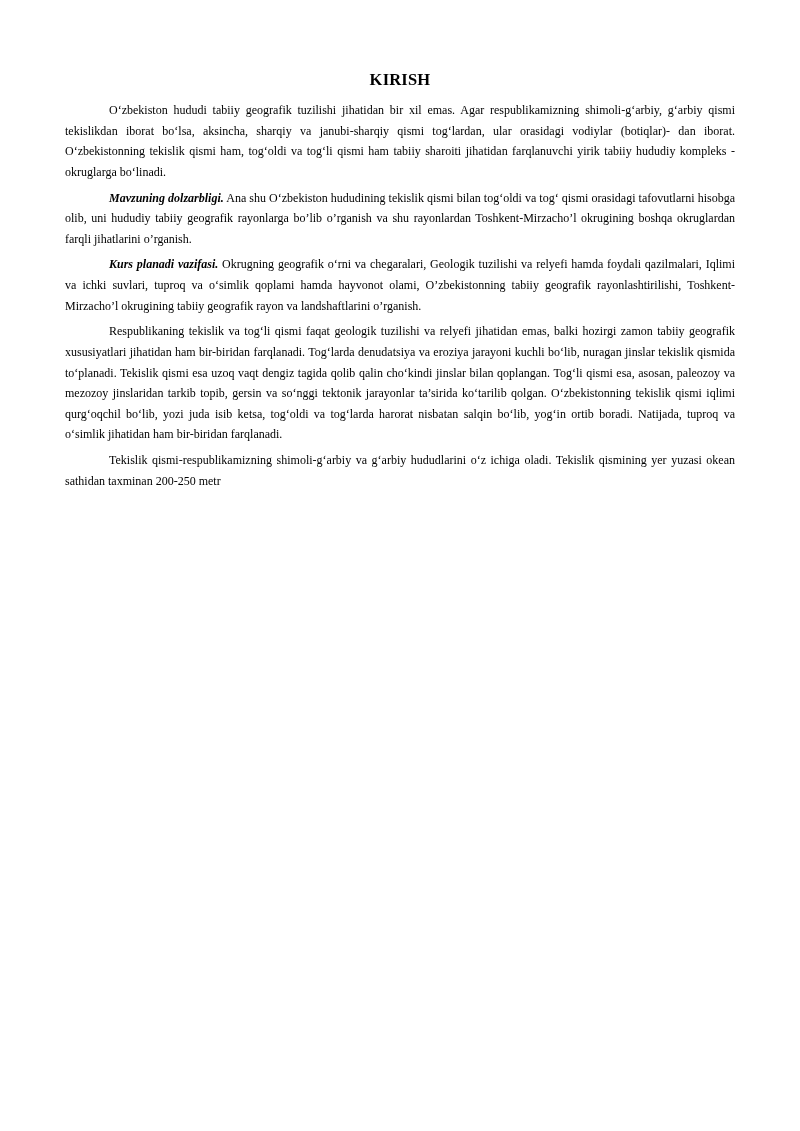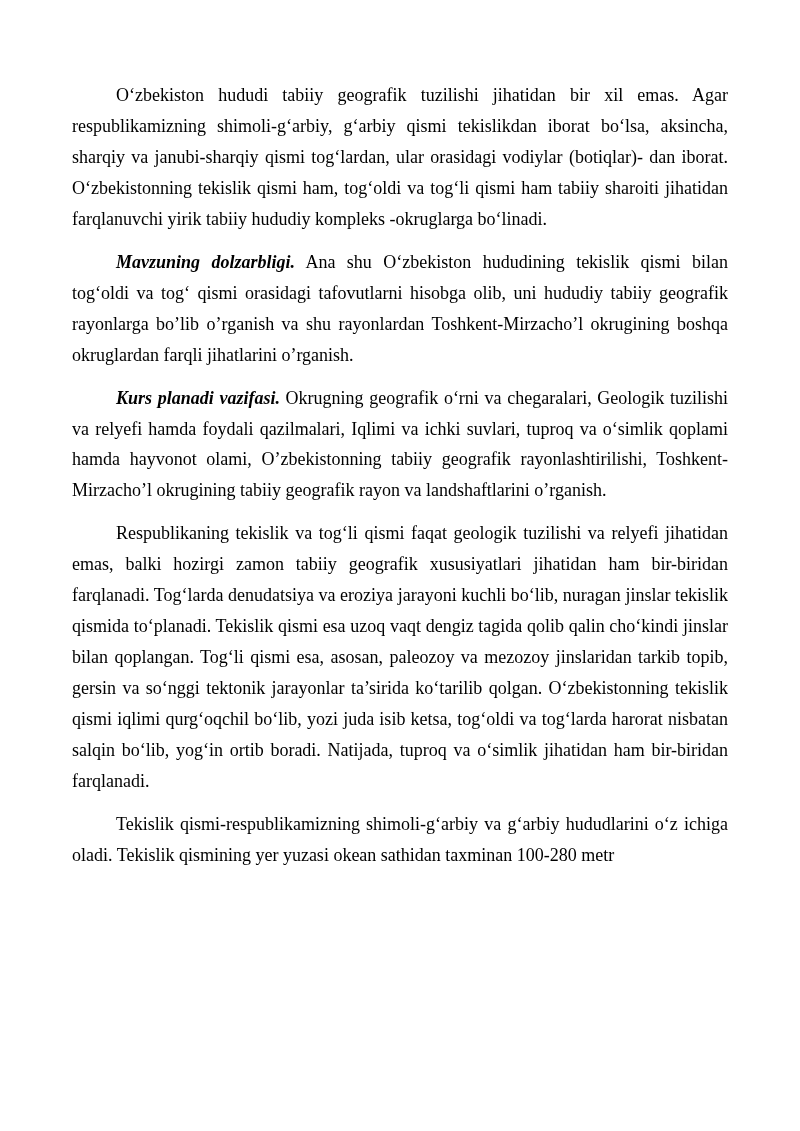--- a/index.html
+++ b/index.html
@@ -24,53 +24,54 @@
   }
   .doc-title {
     text-align: center;
     font-weight: bold;
     font-size: 16.5px;
     letter-spacing: 0.2px;
     margin: 0 0 9px 0;
     line-height: 1.4;
   }
   .para {
-    font-size: 18px;
+    font-size: 12px;
     line-height: 1.72;
     text-align: justify;
     text-justify: inter-word;
-    margin: 12px;
+    margin: 5px;
     text-indent: 44px;
     hyphens: none;
   }
   .para .lead {
     font-weight: bold;
     font-style: italic;
   }
 </style>
 </head>
 <body>
 
 <div class="page">
 
+  <h1 class="doc-title">KIRISH</h1>
 
   <p class="para">
     <span class="lead"></span><span>O‘zbekiston hududi tabiiy geografik tuzilishi jihatidan bir xil emas. Agar respublikamizning shimoli-g‘arbiy, g‘arbiy qismi tekislikdan iborat bo‘lsa, aksincha, sharqiy va janubi-sharqiy qismi tog‘lardan, ular orasidagi vodiylar (botiqlar)- dan iborat. O‘zbekistonning tekislik qismi ham, tog‘oldi va tog‘li qismi ham tabiiy sharoiti jihatidan farqlanuvchi yirik tabiiy hududiy kompleks -okruglarga bo‘linadi.</span>
   </p>
 
   <p class="para">
     <span class="lead">Mavzuning dolzarbligi.</span><span> Ana shu O‘zbekiston hududining tekislik qismi bilan tog‘oldi va tog‘ qismi orasidagi tafovutlarni hisobga olib, uni hududiy tabiiy geografik rayonlarga bo’lib o’rganish va shu rayonlardan Toshkent-Mirzacho’l okrugining boshqa okruglardan farqli jihatlarini o’rganish.</span>
   </p>
 
 
   <p class="para">
     <span class="lead">Kurs planadi vazifasi.</span><span> Okrugning geografik o‘rni va chegaralari, Geologik tuzilishi va relyefi hamda foydali qazilmalari, Iqlimi va ichki suvlari, tuproq va o‘simlik qoplami hamda hayvonot olami, O’zbekistonning tabiiy geografik rayonlashtirilishi, Toshkent-Mirzacho’l okrugining tabiiy geografik rayon va landshaftlarini o’rganish.</span>
   </p>
 
   <p class="para">
     <span class="lead"></span><span>Respublikaning tekislik va tog‘li qismi faqat geologik tuzilishi va relyefi jihatidan emas, balki hozirgi zamon tabiiy geografik xususiyatlari jihatidan ham bir-biridan farqlanadi. Tog‘larda denudatsiya va eroziya jarayoni kuchli bo‘lib, nuragan jinslar tekislik qismida to‘planadi. Tekislik qismi esa uzoq vaqt dengiz tagida qolib qalin cho‘kindi jinslar bilan qoplangan. Tog‘li qismi esa, asosan, paleozoy va mezozoy jinslaridan tarkib topib, gersin va so‘nggi tektonik jarayonlar ta’sirida ko‘tarilib qolgan. O‘zbekistonning tekislik qismi iqlimi qurg‘oqchil bo‘lib, yozi juda isib ketsa, tog‘oldi va tog‘larda harorat nisbatan salqin bo‘lib, yog‘in ortib boradi. Natijada, tuproq va o‘simlik jihatidan ham bir-biridan farqlanadi.</span>
   </p>
 
   <p class="para">
-    <span class="lead"></span><span>Tekislik qismi-respublikamizning shimoli-g‘arbiy va g‘arbiy hududlarini o‘z ichiga oladi. Tekislik qismining yer yuzasi okean sathidan taxminan 100-280 metr</span>
+    <span class="lead"></span><span>Tekislik qismi-respublikamizning shimoli-g‘arbiy va g‘arbiy hududlarini o‘z ichiga oladi. Tekislik qismining yer yuzasi okean sathidan taxminan 200-250 metr</span>
   </p>
 
 </div>
 
 </body></html>

